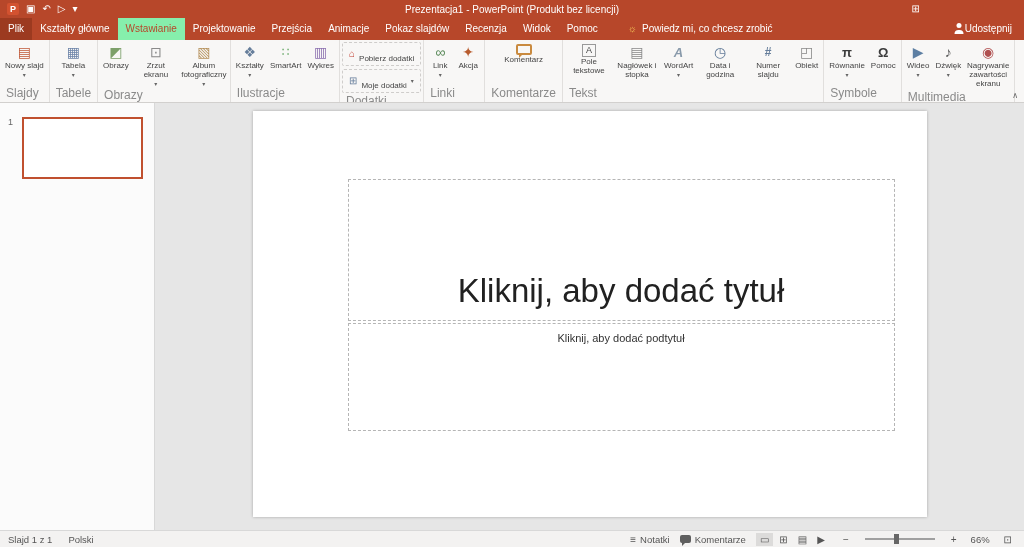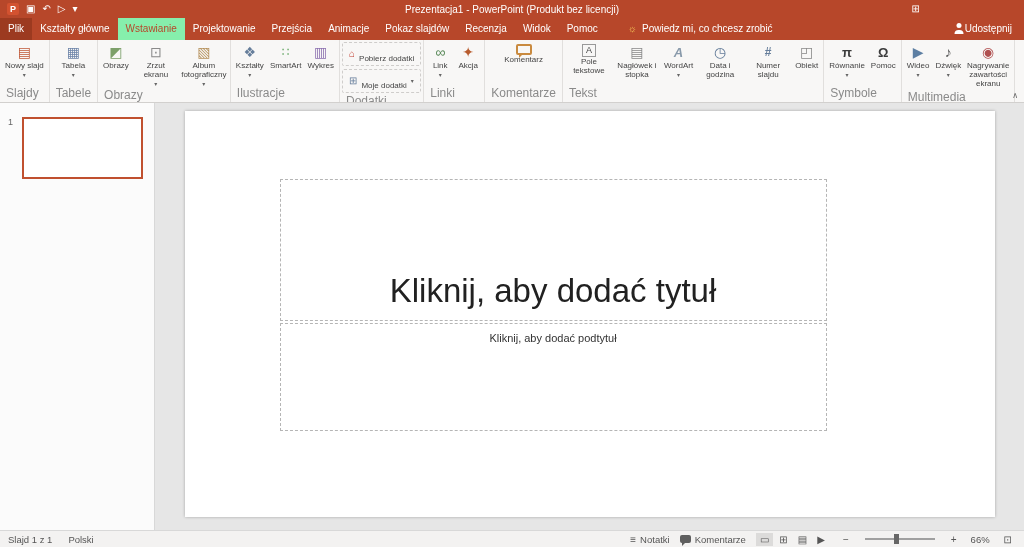--- a/index.html
+++ b/index.html
@@ -87,21 +87,21 @@
 
   
   .workspace { display:flex; height:427px; }
   .thumbs { width:155px; background:#fbfbfb; border-right:1px solid #d8d8d8;
     position:relative; flex:none; }
   .thumb-num { position:absolute; left:8px; top:14px; font-size:9px; color:#666; }
   .thumb { position:absolute; left:22px; top:14px; width:121px; height:62px;
     background:#fff; border:2px solid #c0502f; cursor:pointer; }
   .canvas { flex:1; background:#e6e6e6; display:flex; justify-content:center;
     align-items:flex-start; padding-top:8px; }
-  .slide { width:810px; height:406px; background:#fff;
+  .slide { width:674px; height:406px; background:#fff;
     box-shadow:0 0 3px rgba(0,0,0,.28); position:relative; }
   .ph { position:absolute; border:1px dashed #b5b5b5; display:flex; justify-content:center; }
   .ph-title { left:95px; top:68px; width:547px; height:142px; align-items:flex-end; }
   .ph-text-title { font-size:33px; color:#212121; padding-bottom:10px; white-space:nowrap; }
   .ph-sub { left:95px; top:212px; width:547px; height:108px; align-items:flex-start; }
   .ph-text-sub { font-size:11px; color:#333; padding-top:8px; white-space:nowrap; }
 
   
   .statusbar { height:17px; background:#f3f2f1; border-top:1px solid #d8d8d8;
     display:flex; align-items:center; font-size:9.5px; color:#555;

